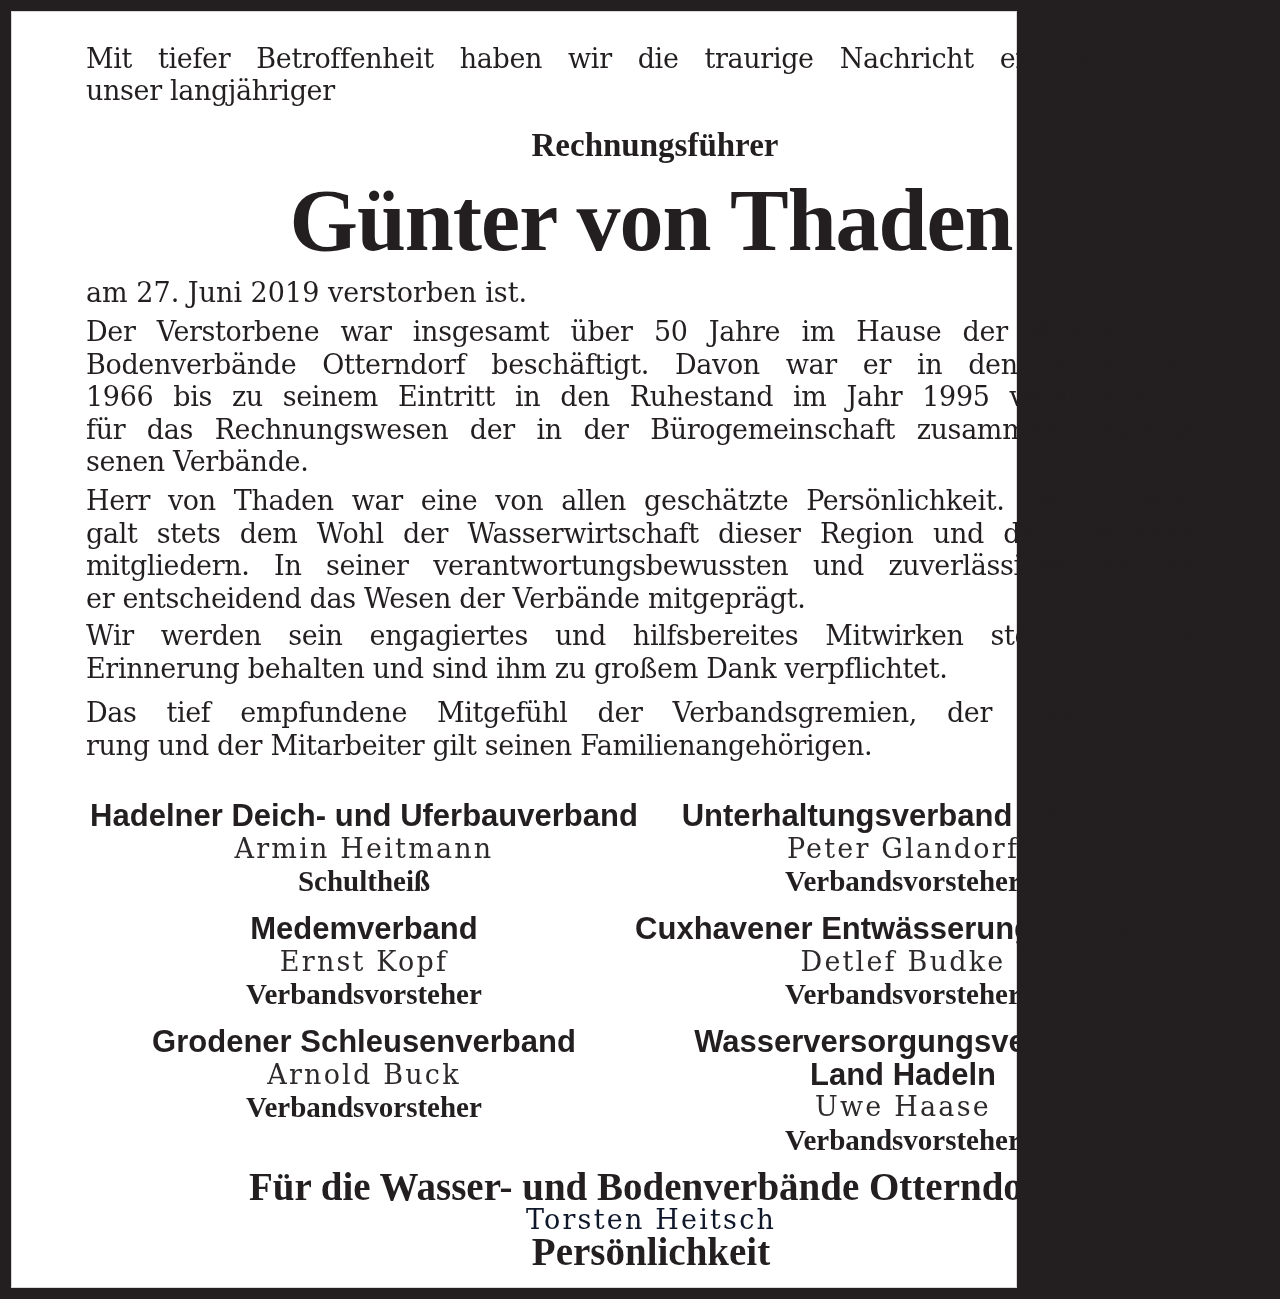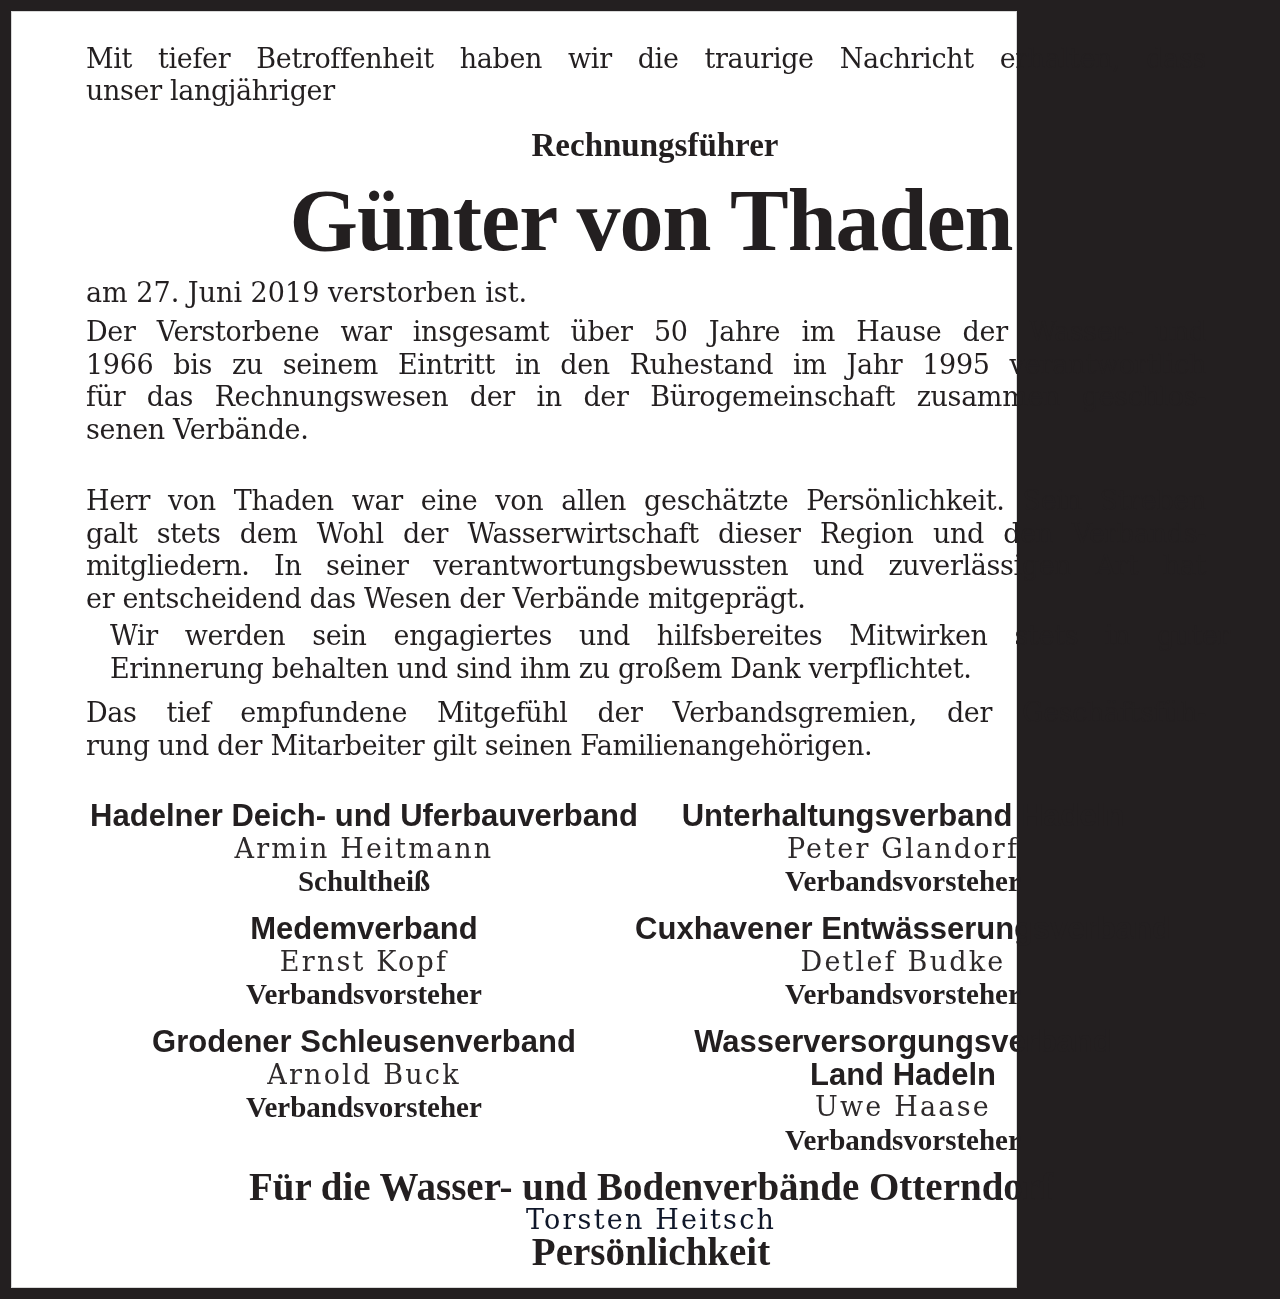--- a/index.html
+++ b/index.html
@@ -26,21 +26,21 @@
   .name-title {
     position: absolute; top: 160px; left: 0; width: 1130px; text-align: center;
     font-family: "Liberation Serif", serif; font-weight: bold; font-size: 88px; line-height: 100px;
     letter-spacing: -1px;
   }
   .date-line { position: absolute; top: 266px; left: 0; font-size: 27px; line-height: 32px; }
   .para { position: absolute; left: 0; width: 1120px; font-size: 27px; line-height: 32.5px; }
   .para .line { height: 32.5px; }
   .p1 { top: 305px; }
   .p2 { top: 474px; }
-  .p3 { top: 609px; margin-left: 24px; }
+  .p3 { top: 609px; }
   .p4 { top: 686px; }
   .sig-grid { position: absolute; top: 775px; left: 0; width: 1120px; }
   .sig {
     position: absolute; text-align: center; width: 560px;
     font-size: 27px; line-height: 32.5px;
   }
   .sig .org { font-family: Liberation Sans, sans-serif; font-weight: bold; font-size: 31px; display: block; white-space: nowrap; }
   .sig .person { display: block; letter-spacing: 2.2px; white-space: nowrap; color: #2e2a2b; }
   .sig .title { font-family: "Liberation Serif", serif; font-weight: bold; font-size: 29px; display: block; white-space: nowrap; }
   .left { left: -2px; }
@@ -62,20 +62,21 @@
       <span class="line">Mit tiefer Betroffenheit haben wir die traurige Nachricht erhalten, dass</span>
       <span class="line last">unser langjähriger</span>
     </div>
 
     <div class="role-title">Rechnungsführer</div>
     <div class="name-title">Günter von Thaden</div>
     <div class="date-line">am 27. Juni 2019 verstorben ist.</div>
 
     <div class="para body-text p1">
       <span class="line">Der Verstorbene war insgesamt über 50 Jahre im Hause der Wasser- und</span>
+      <span class="line">Bodenverbände Otterndorf beschäftigt. Davon war er in den Jahren von</span>
       <span class="line">1966 bis zu seinem Eintritt in den Ruhestand im Jahr 1995 verantwortlich</span>
       <span class="line">für das Rechnungswesen der in der Bürogemeinschaft zusammen geschlos-</span>
       <span class="line last">senen Verbände.</span>
     </div>
 
     <div class="para body-text p2">
       <span class="line">Herr von Thaden war eine von allen geschätzte Persönlichkeit. Sein Streben</span>
       <span class="line">galt stets dem Wohl der Wasserwirtschaft dieser Region und den Verbands-</span>
       <span class="line">mitgliedern. In seiner verantwortungsbewussten und zuverlässigen Art hat</span>
       <span class="line last">er entscheidend das Wesen der Verbände mitgeprägt.</span>

